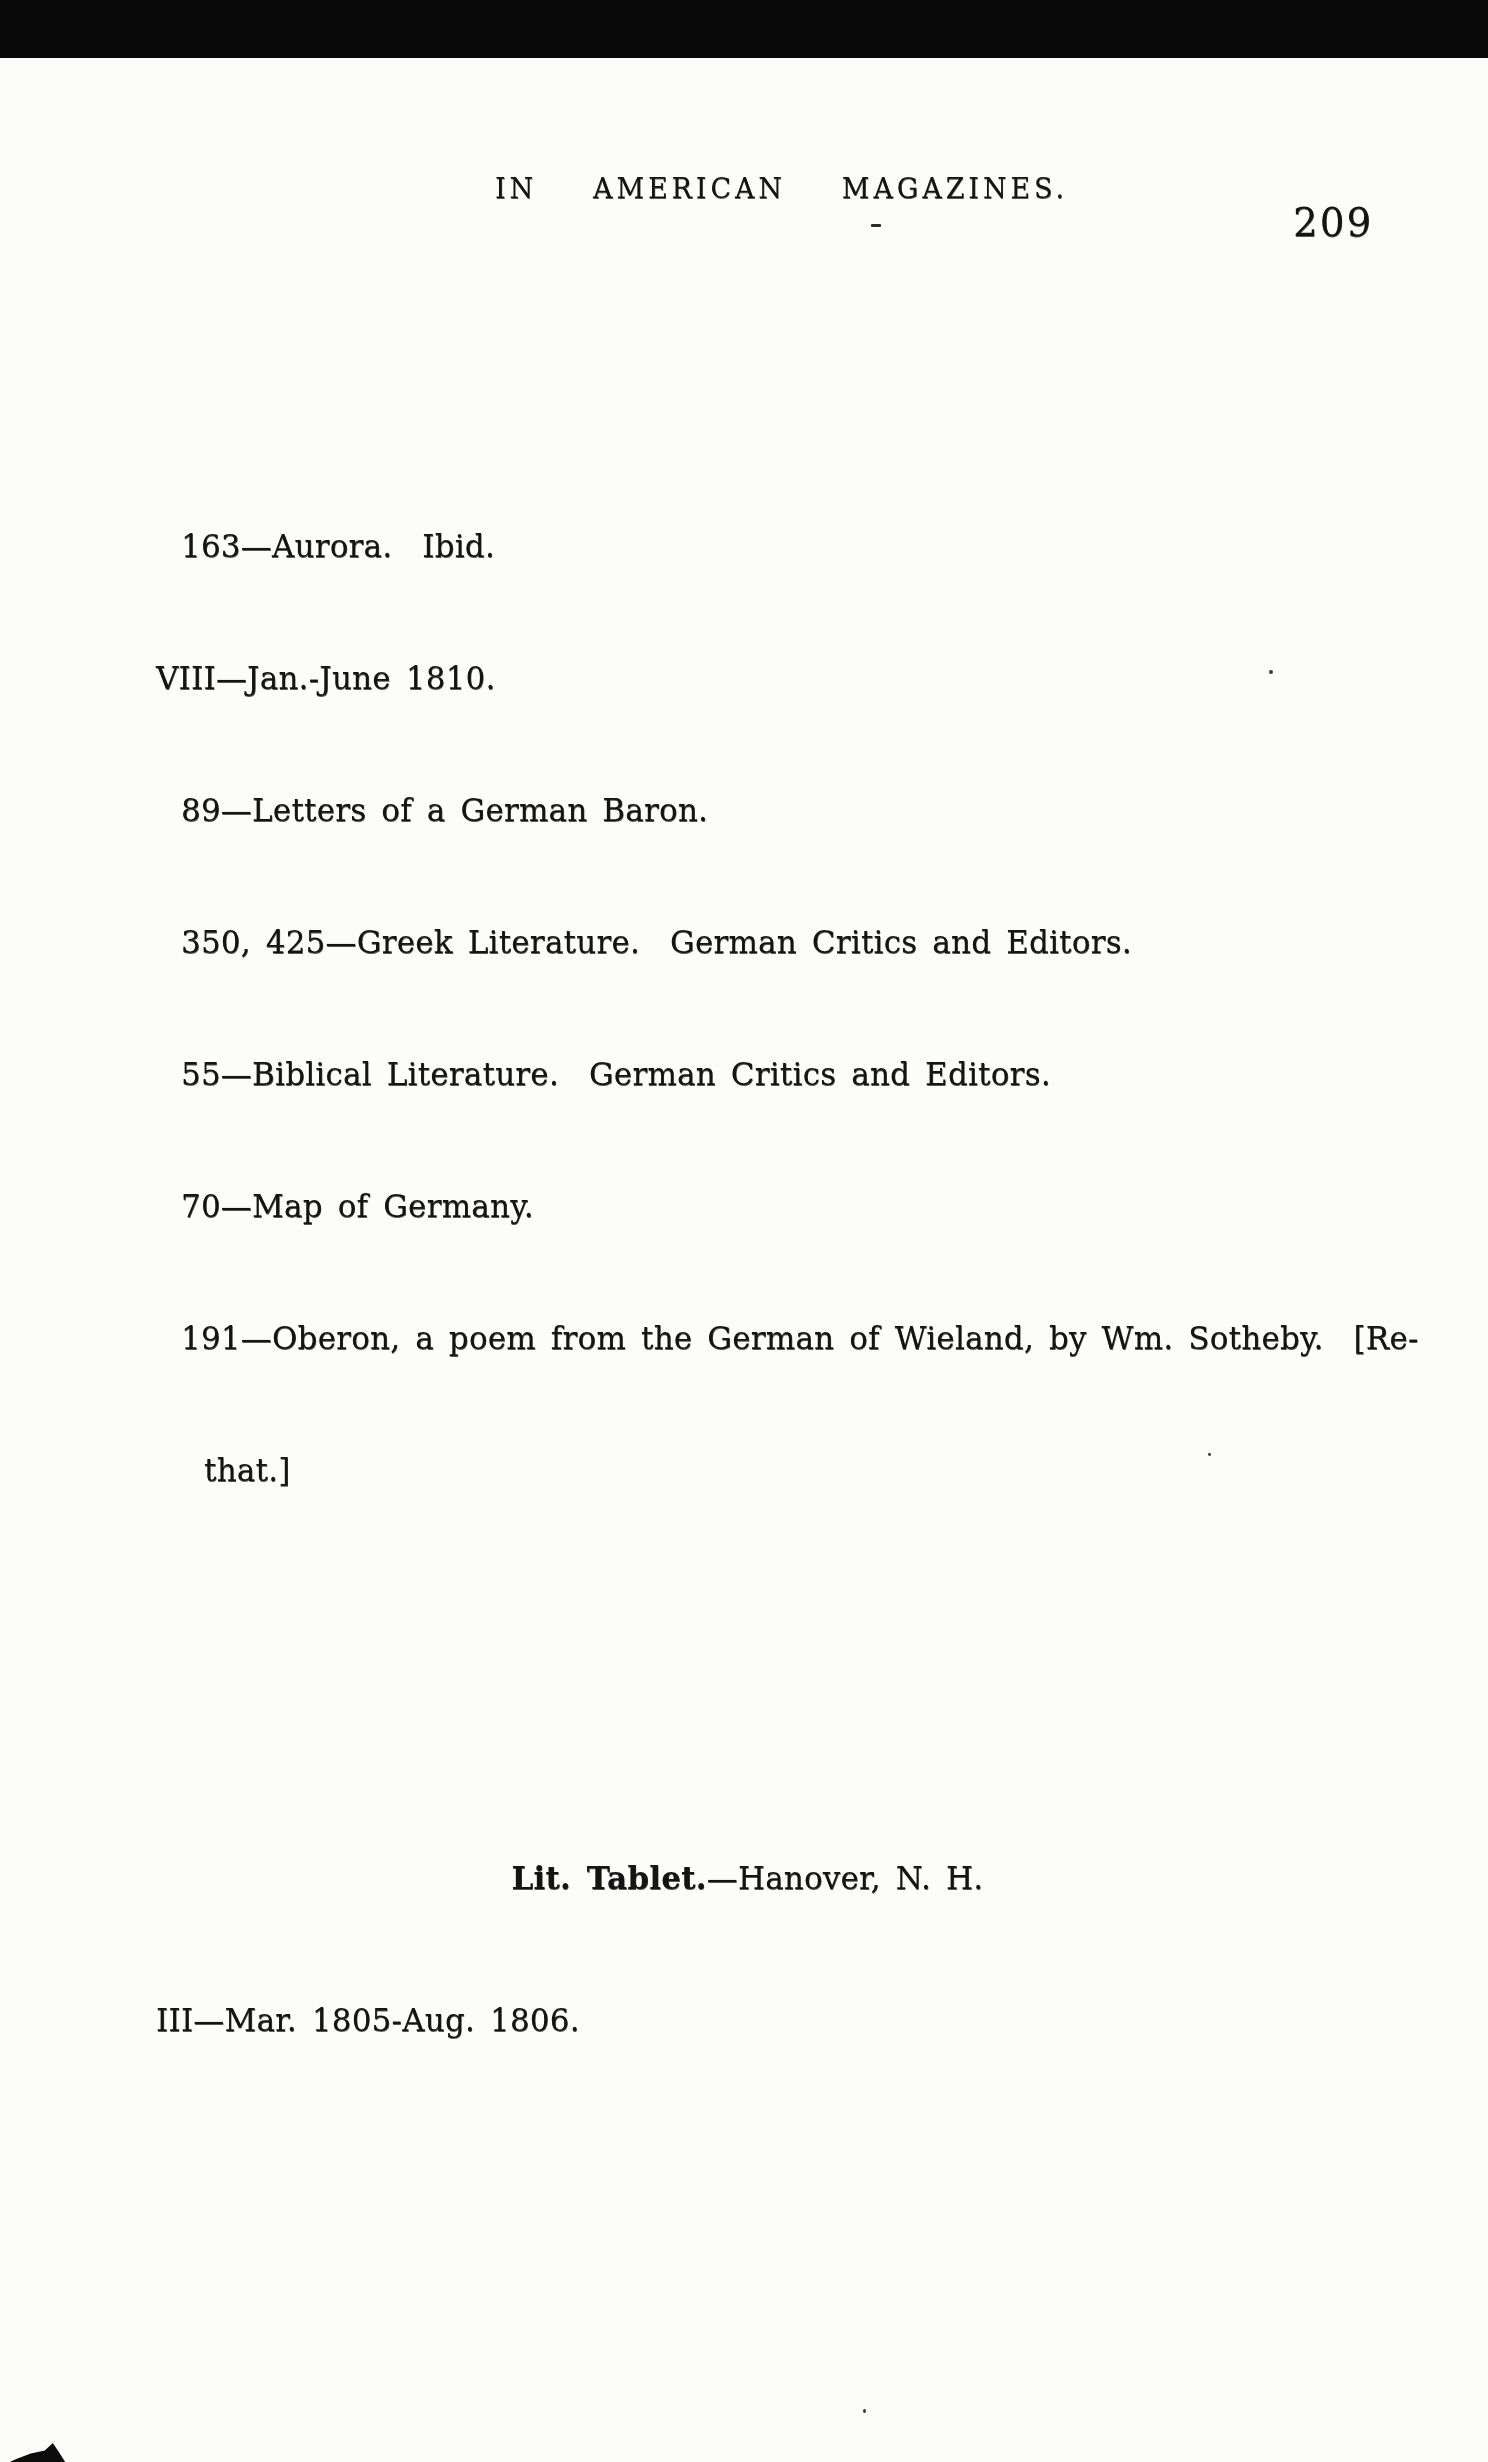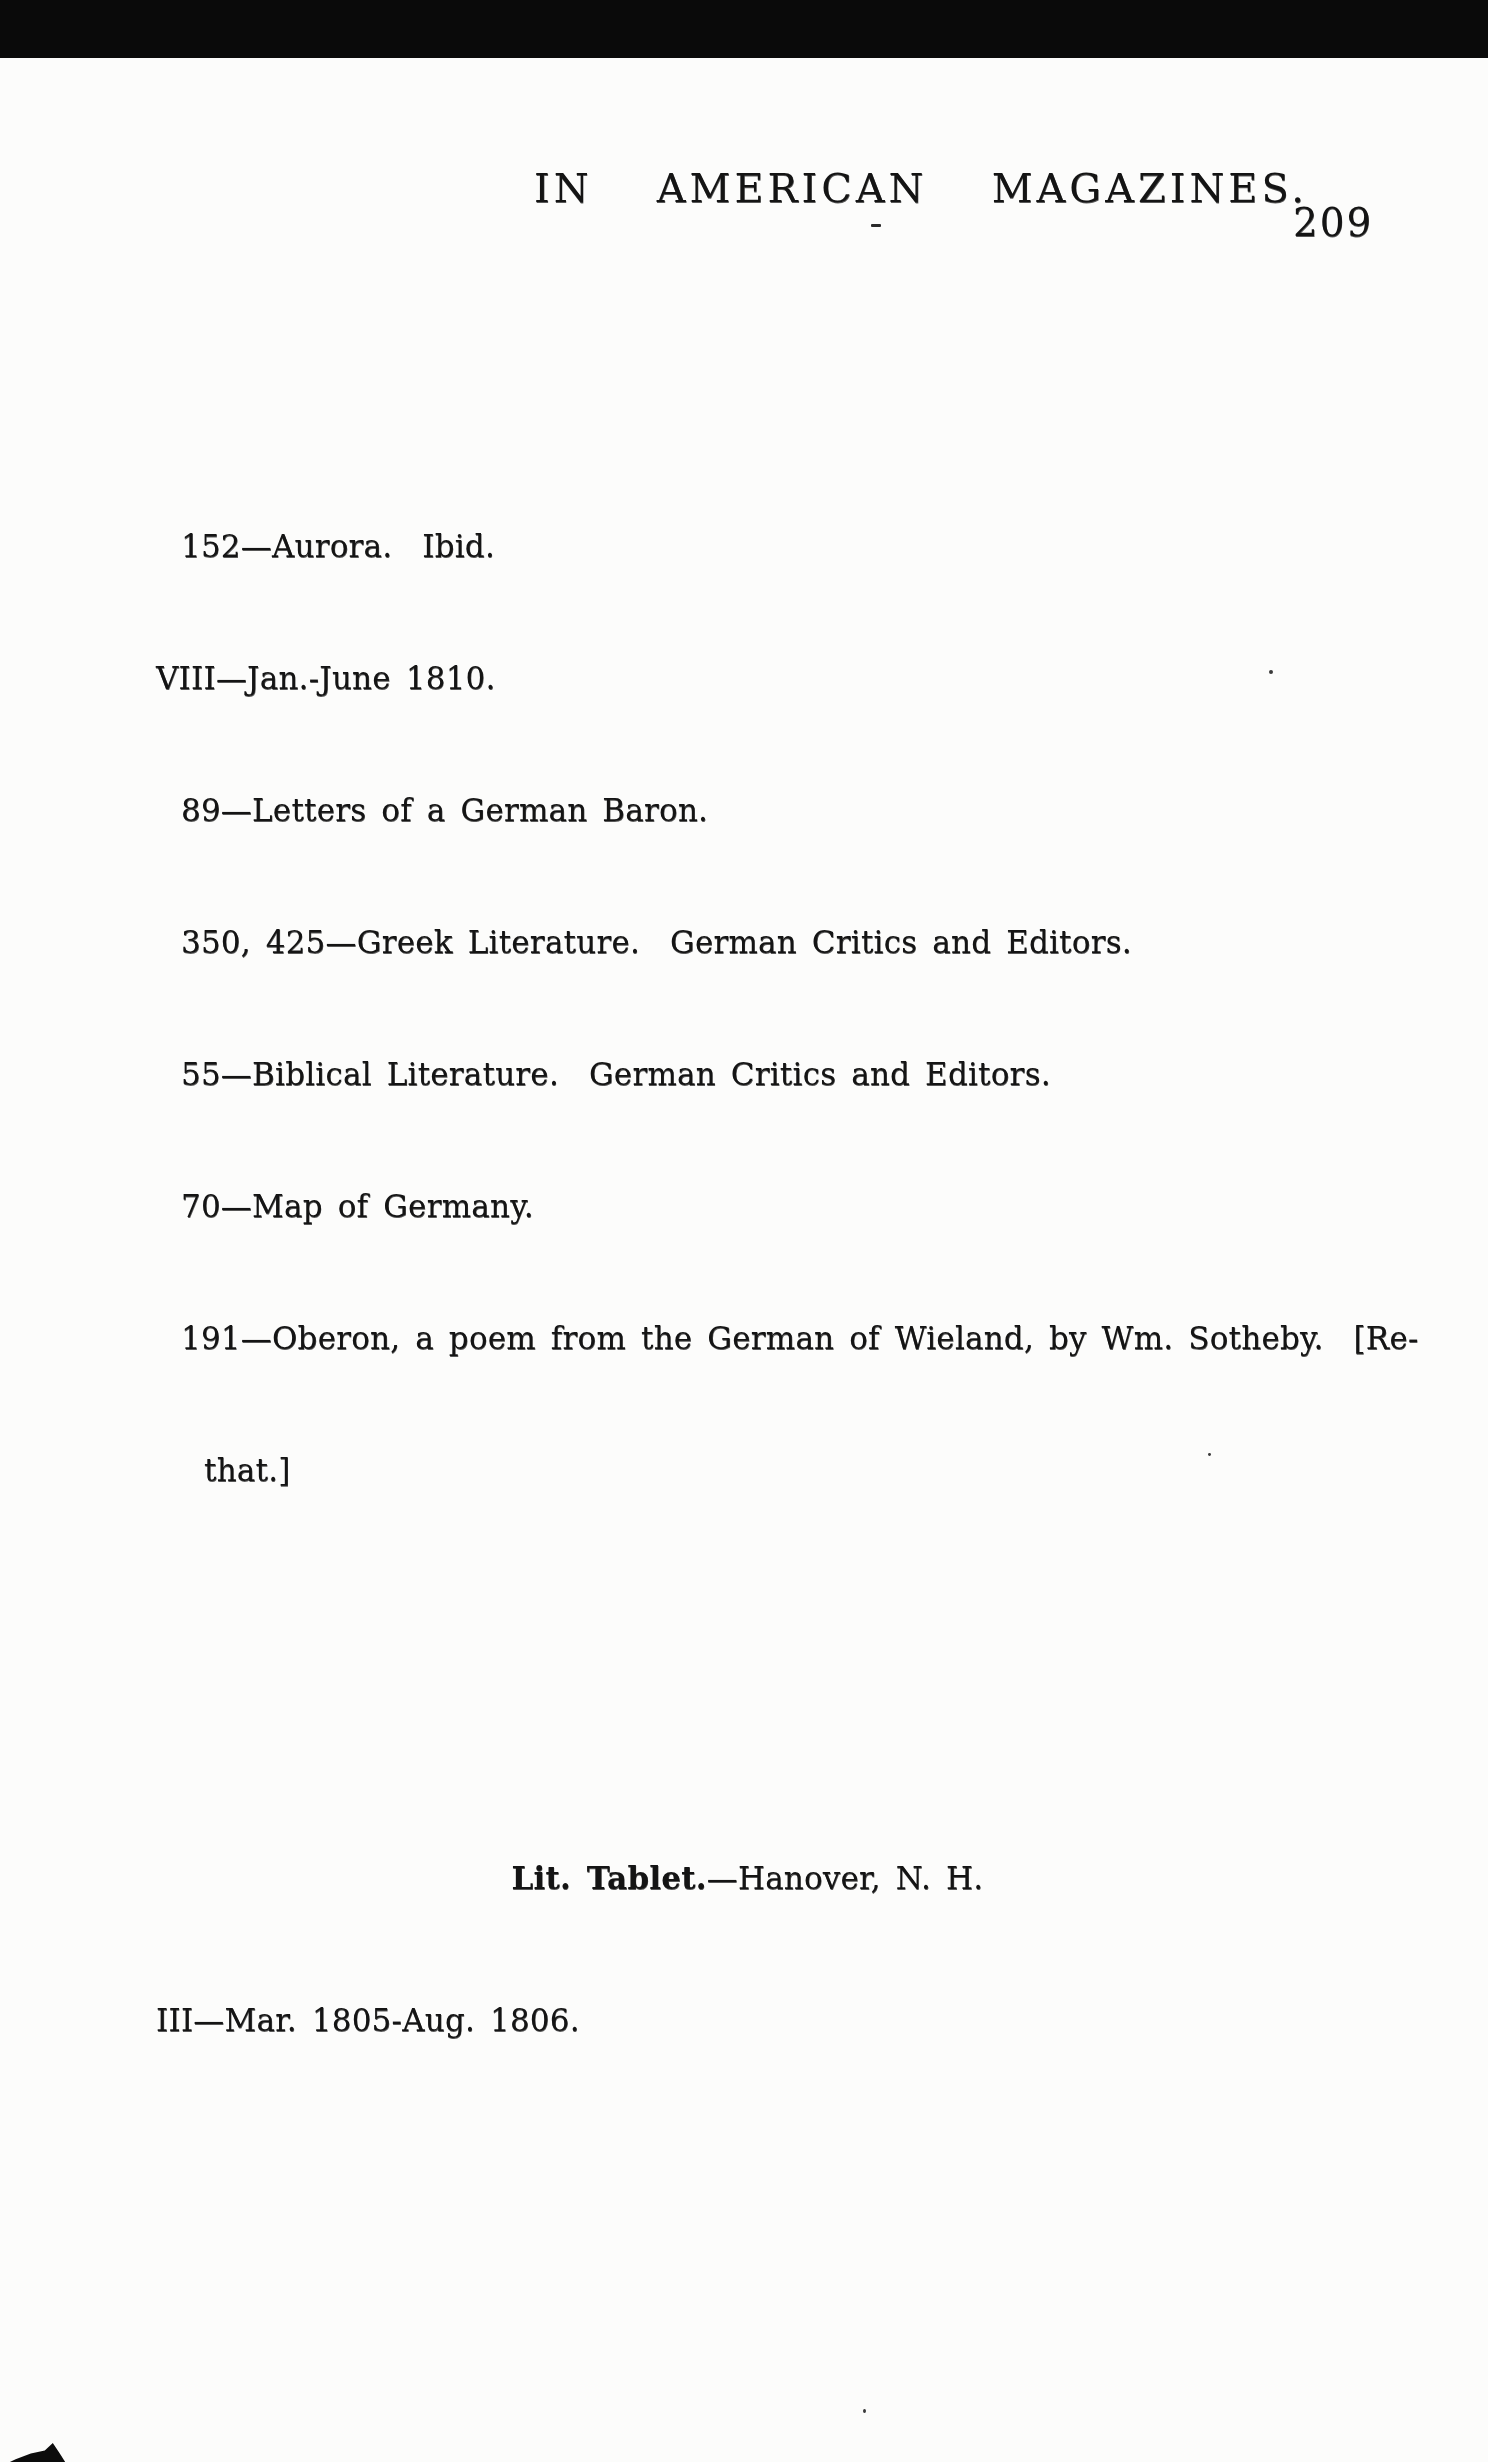--- a/index.html
+++ b/index.html
@@ -25,24 +25,23 @@
     clip-path:polygon(3.9px 25px,58px 25px,52px 15.5px,45px 4.9px,37px 12.6px,23px 15.5px,7.8px 21.3px,0 25px);
   }
   .speck{position:absolute;background:#3a3a3a;border-radius:50%;}
   .speck.a{left:1269px;top:670px;width:3.9px;height:3.9px;}
   .speck.b{left:1208px;top:1453px;width:2.9px;height:2.9px;}
   .speck.c{left:863px;top:2409px;width:2.9px;height:3.9px;}
   .header-dash-mark{position:absolute;left:871px;top:224px;width:9.7px;height:2.9px;background:#2a2a2a;border-radius:1px;}
 
   
   .running-title{
-    position:absolute;left:495px;top:165px;
-    font-size:40px;letter-spacing:3.9px;word-spacing:15.5px;
+    position:absolute;left:495px;top:173px;
+    font-size:27px;letter-spacing:3.9px;word-spacing:15.5px;
     white-space:pre;
-    margin-left:39px;
   }
   .page-number{
     position:absolute;left:1293px;top:157px;
     font-size:39px;letter-spacing:1.9px;margin-top:43px;
   }
 
   
   .body-col{
     position:absolute;left:144px;top:260px;width:1234px;
     font-size:31px;line-height:44px;
@@ -73,21 +72,21 @@
   <div class="speck c"></div>
   <div class="header-dash-mark"></div>
 
   <div class="running-title ink">IN  AMERICAN  MAGAZINES.</div>
   <div class="page-number ink">209</div>
 
   <div class="body-col ink">
 
     
     <div class="section s0">
-      <div class="line entry">152—Aurora.  Ibid.</div>
+      <div class="line entry">163—Aurora.  Ibid.</div>
       <div class="line vol">VIII—Jan.-June 1810.</div>
       <div class="line entry">89—Letters of a German Baron.</div>
       <div class="line entry">350, 425—Greek Literature.  German Critics and Editors.</div>
       <div class="line entry">55—Biblical Literature.  German Critics and Editors.</div>
       <div class="line entry">70—Map of Germany.</div>
       <div class="line entry">191—Oberon, a poem from the German of Wieland, by Wm. Sotheby.  [Re-</div>
       <div class="line cont">that.]</div>
     </div>
 
     

